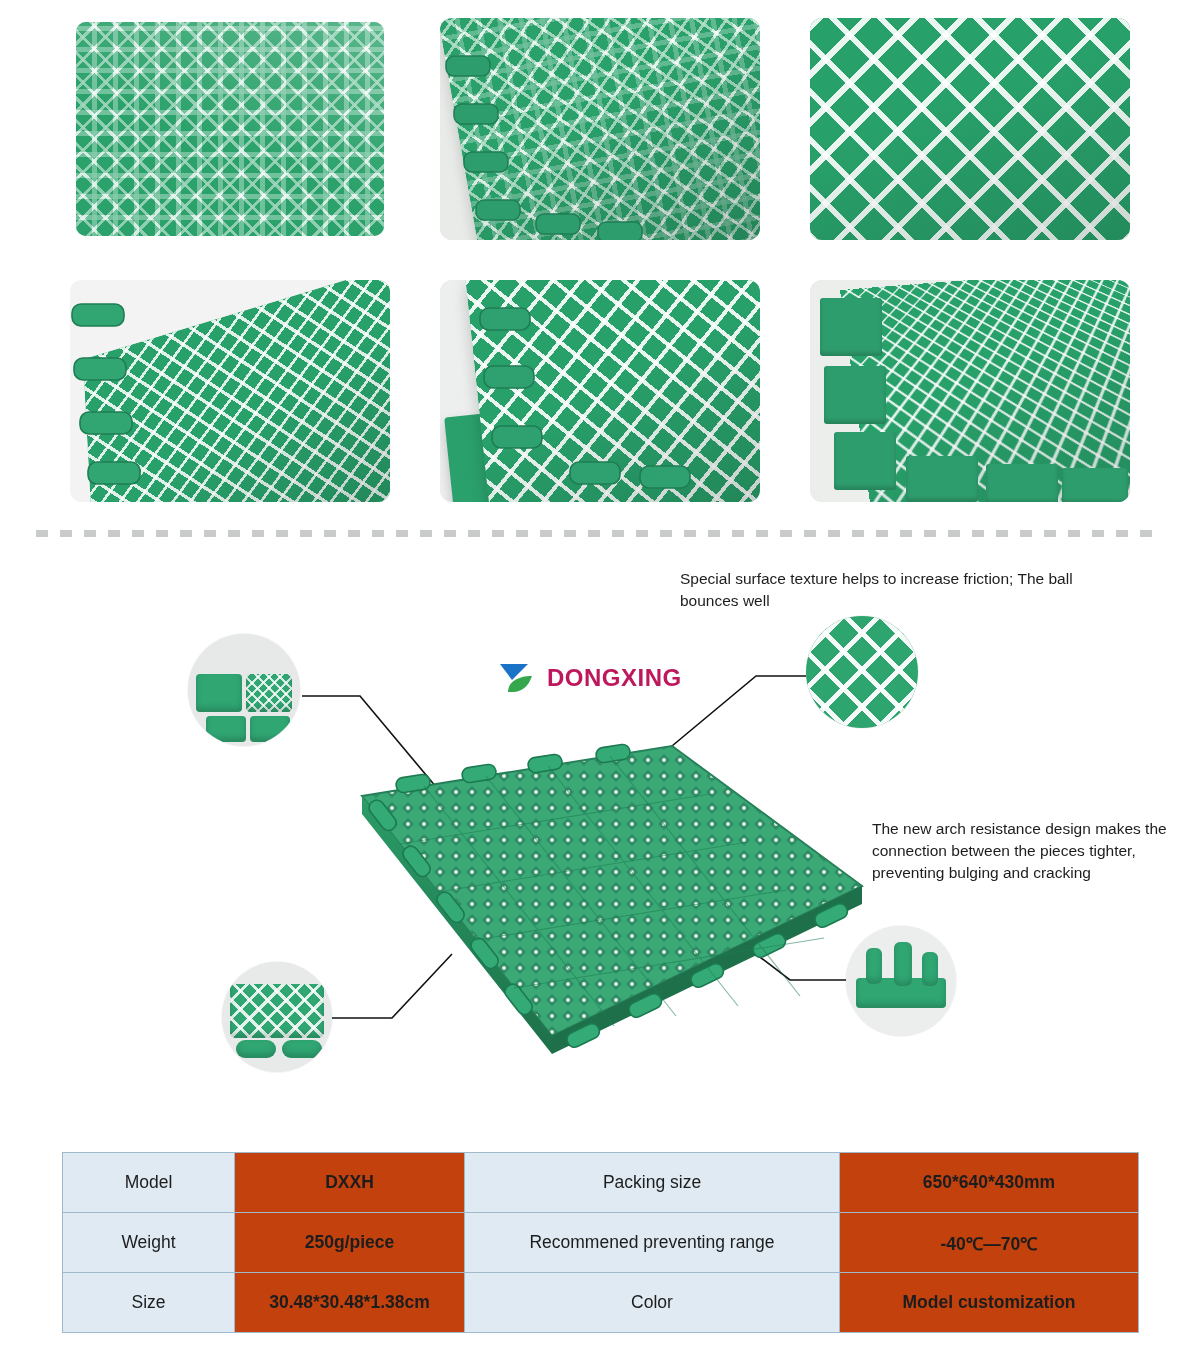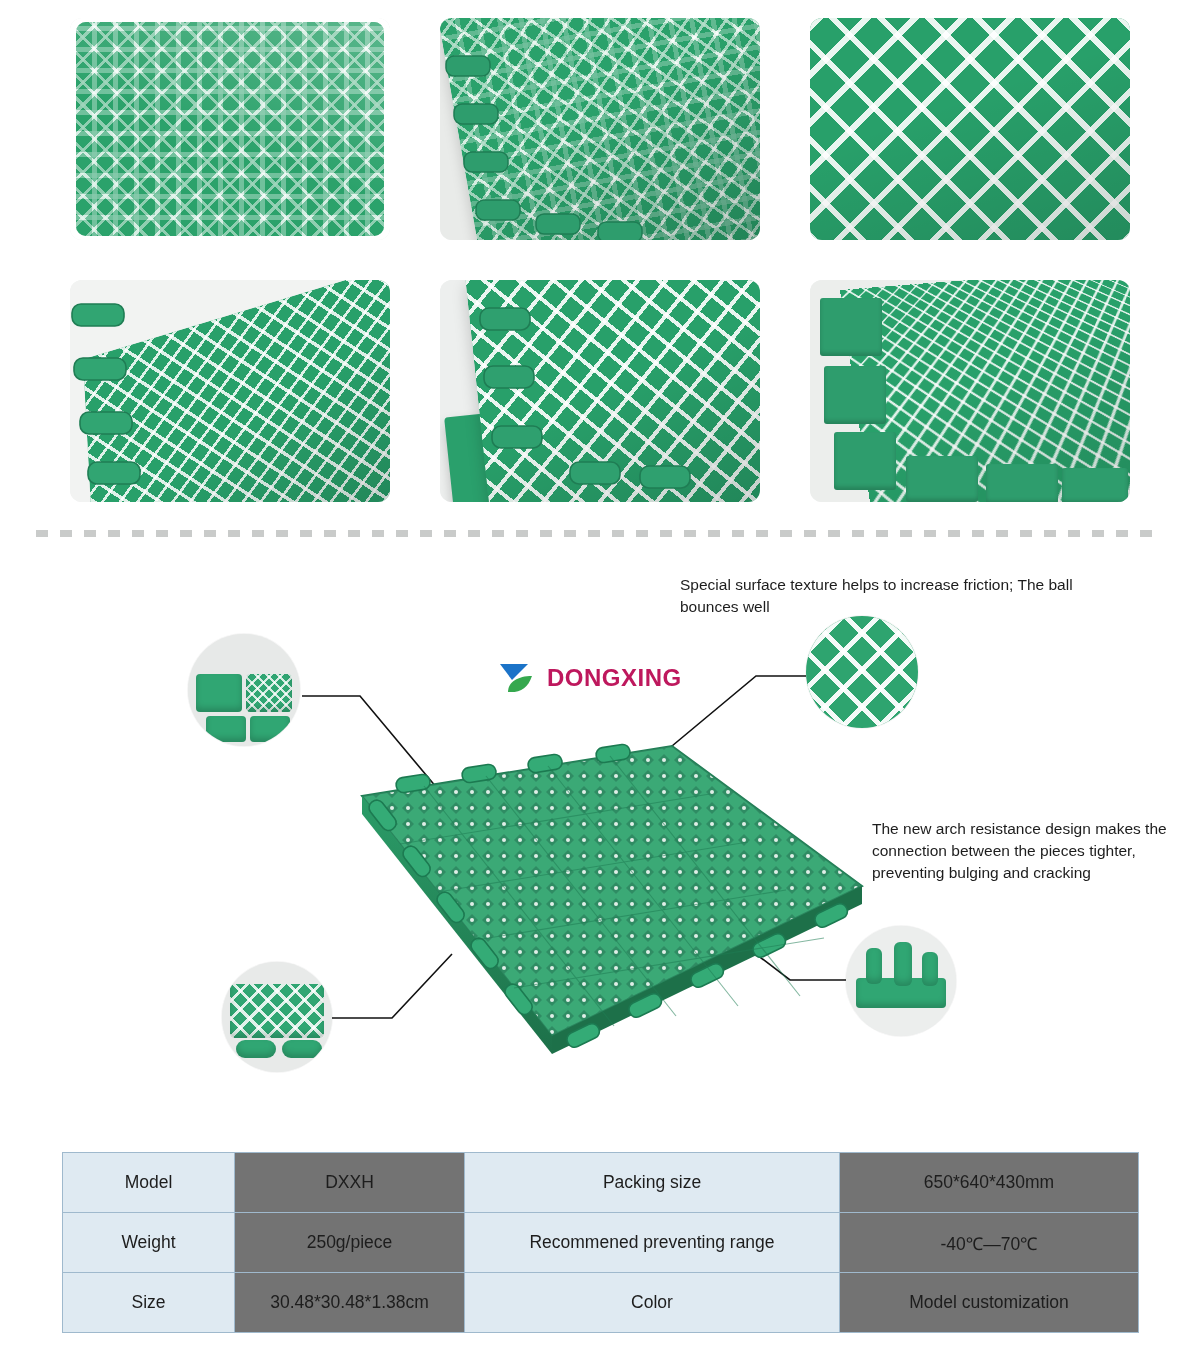--- a/index.html
+++ b/index.html
@@ -102,21 +102,21 @@
     position: absolute; top: 530px; left: 36px; width: 1128px; height: 7px;
     background-image: linear-gradient(90deg, #c9cbca 0 12px, rgba(0,0,0,0) 12px 24px);
     background-size: 24px 7px;
   }
 
   
   .diagram { position: absolute; top: 556px; left: 0; width: 1200px; height: 560px; }
 
   .callout-text { position: absolute; font-size: 15.5px; line-height: 1.42; color: #1d1d1d; }
   .ct1 { left: 74px; top: 27px; width: 370px; }
-  .ct2 { left: 680px; top: 12px; width: 430px; margin-top: 6px; }
+  .ct2 { left: 680px; top: 12px; width: 430px; }
   .ct3 { left: 872px; top: 262px; width: 300px; }
   .ct4 { left: 58px; top: 338px; width: 310px; }
 
   .bubble {
     position: absolute; border-radius: 50%; overflow: hidden;
     background: #e9ebea;
     box-shadow: 0 0 0 1px rgba(0,0,0,0.04);
   }
   .b1 { left: 188px; top: 78px; width: 112px; height: 112px; }
   .b2 { left: 806px; top: 60px; width: 112px; height: 112px; }
@@ -152,21 +152,21 @@
   }
   .spec td {
     border: 1px solid #9fb9cd;
     text-align: center;
     font-size: 17.5px;
     color: #1d1d1d;
     height: 60px;
     padding: 5px 6px;
   }
   .spec td.k { background: #dfeaf2; }
-  .spec td.v { background: #737373; }
+  .spec td.v { background: #c2410c; font-weight: bold; }
   .col1 { width: 172px; }
   .col2 { width: 230px; }
   .col3 { width: 375px; }
   .col4 { width: 299px; margin-left: 32px; }
 </style>
 </head>
 <body>
 
 <div class="page">
 

